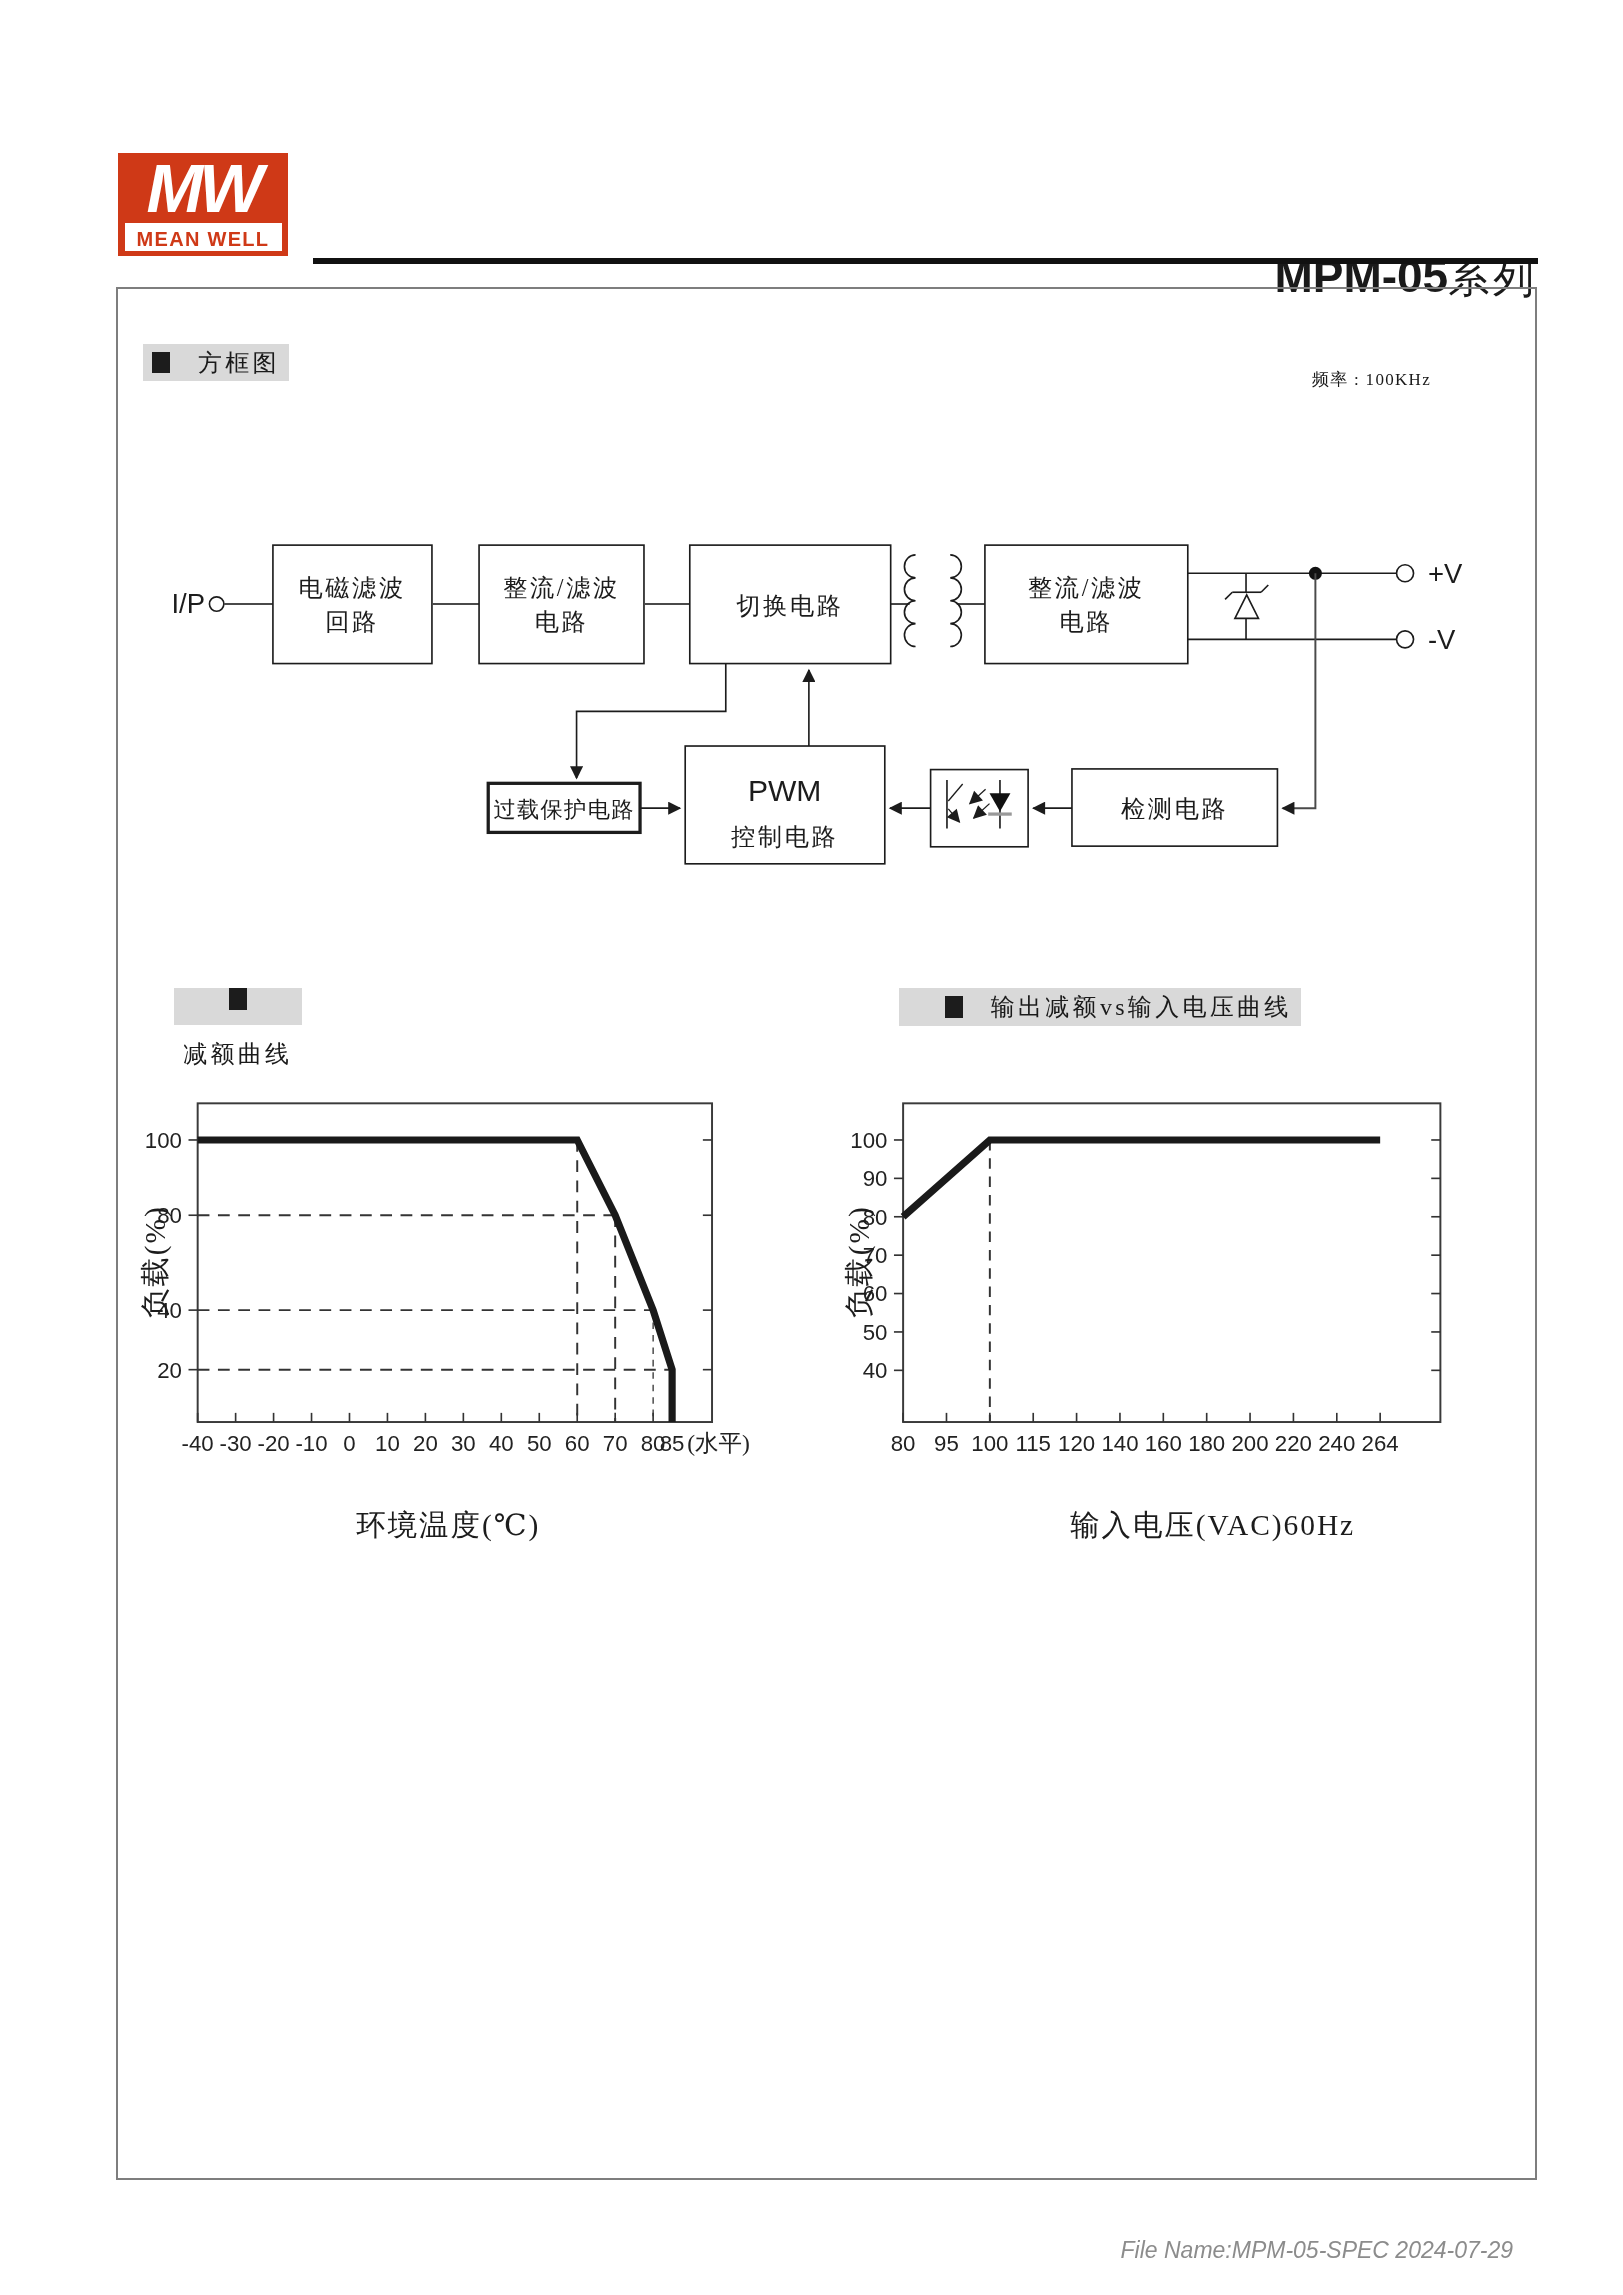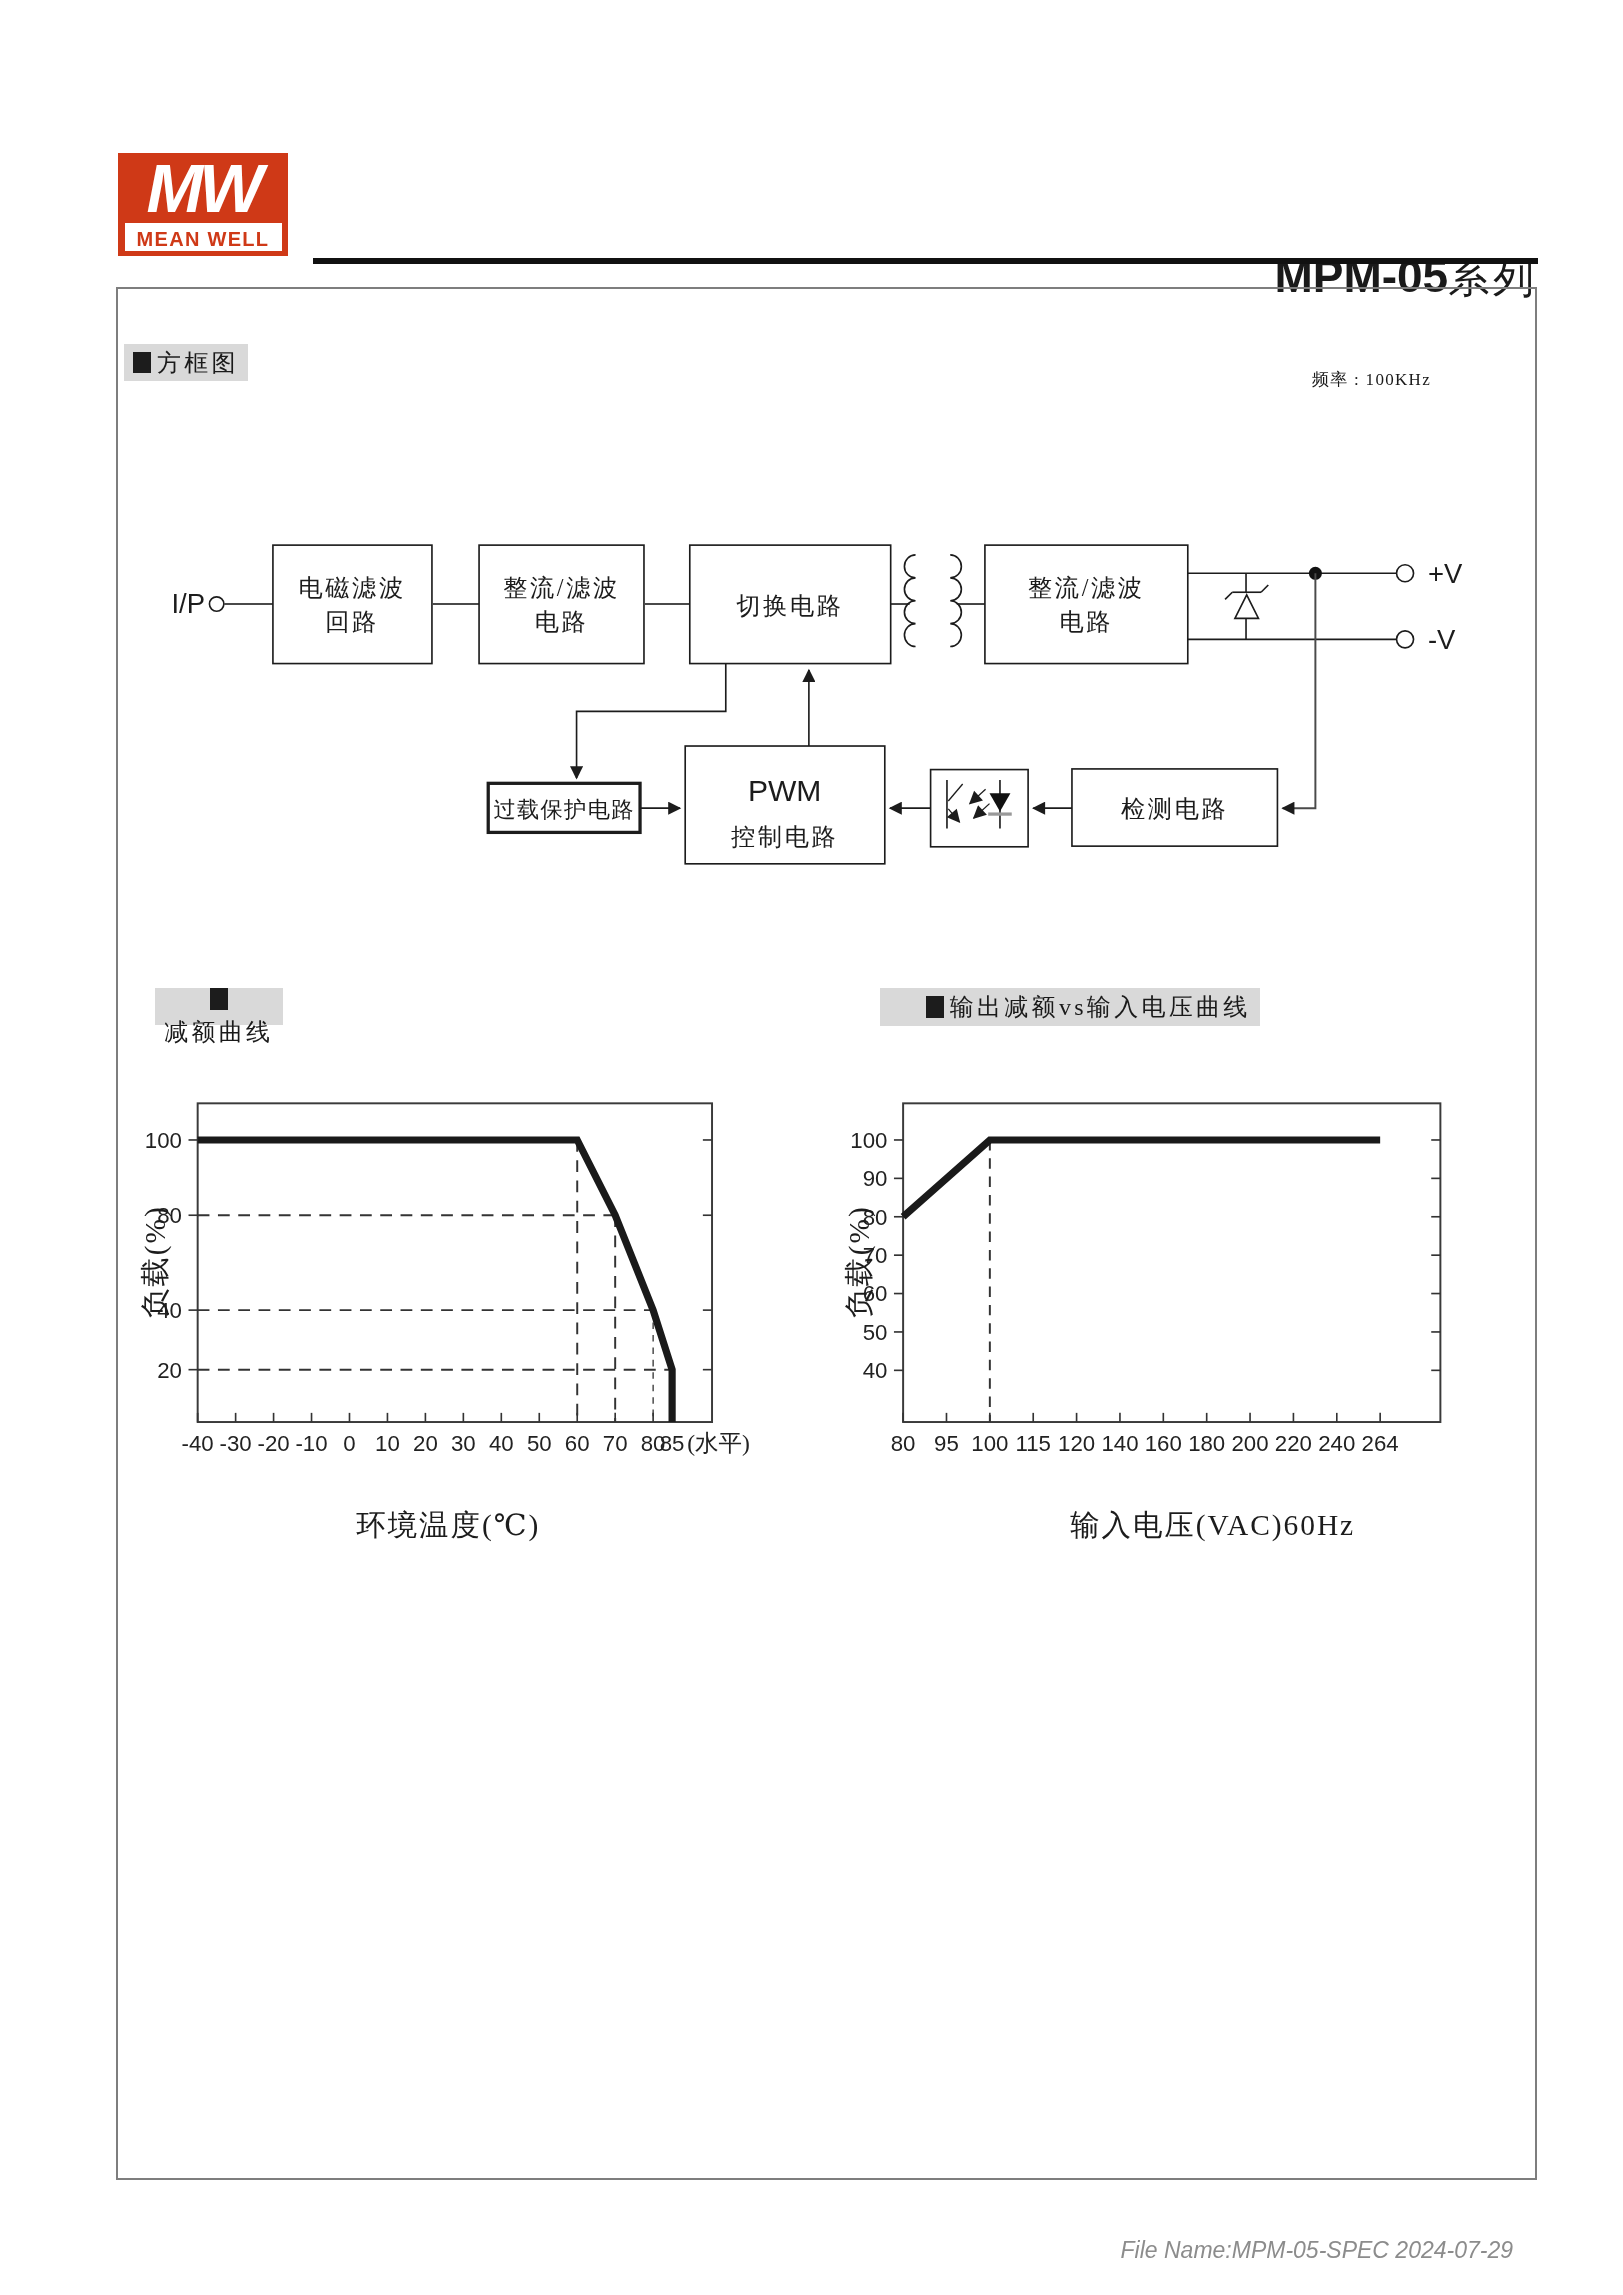--- a/index.html
+++ b/index.html
@@ -18,21 +18,21 @@
              font-size:20px;color:#cf3917;letter-spacing:1.3px;}
   #doc-title{left:313px;top:211px;font-size:41px;letter-spacing:5.9px;white-space:nowrap;}
   #series{top:216px;right:85px;white-space:nowrap;margin-top:33px;}
   #series-code{font-family:"Liberation Sans","DejaVu Sans",sans-serif;font-weight:bold;font-size:46px;}
   #series-suffix{font-size:41px;letter-spacing:3.9px;}
   #title-rule{left:313px;top:258px;width:1225px;height:5.9px;background:#111111;}
 
   
   #content-frame{left:116px;top:287px;width:1421px;height:1893px;border:2px solid #7e7e7e;box-sizing:border-box;}
 
-  .chip{background:#d9d9d9;display:flex;align-items:center;gap:6px;padding:0 9.2px;box-sizing:border-box;}
+  .chip{background:#d9d9d9;display:flex;align-items:center;gap:28px;padding:0 9.2px;box-sizing:border-box;margin-left:19px;}
   .chip .sq{width:17.7px;height:21.6px;background:#1c1c1c;flex:0 0 auto;}
   .chip .chip-label{font-size:24px;letter-spacing:3.3px;white-space:nowrap;}
   #chip-block{left:124px;top:344px;height:37px;}
   #chip-derating{left:155px;top:988px;height:37px;flex-direction:column;}
   #chip-io{left:880px;top:988px;height:38px;padding-left:46px;}
 
   #freq-label{top:368px;right:192px;font-size:17px;letter-spacing:1.3px;}
 
   #footer-text{top:2237px;right:110px;font-size:23px;font-style:italic;color:#8c8c8c;
                font-family:"Liberation Sans","DejaVu Sans",sans-serif;white-space:nowrap;}

